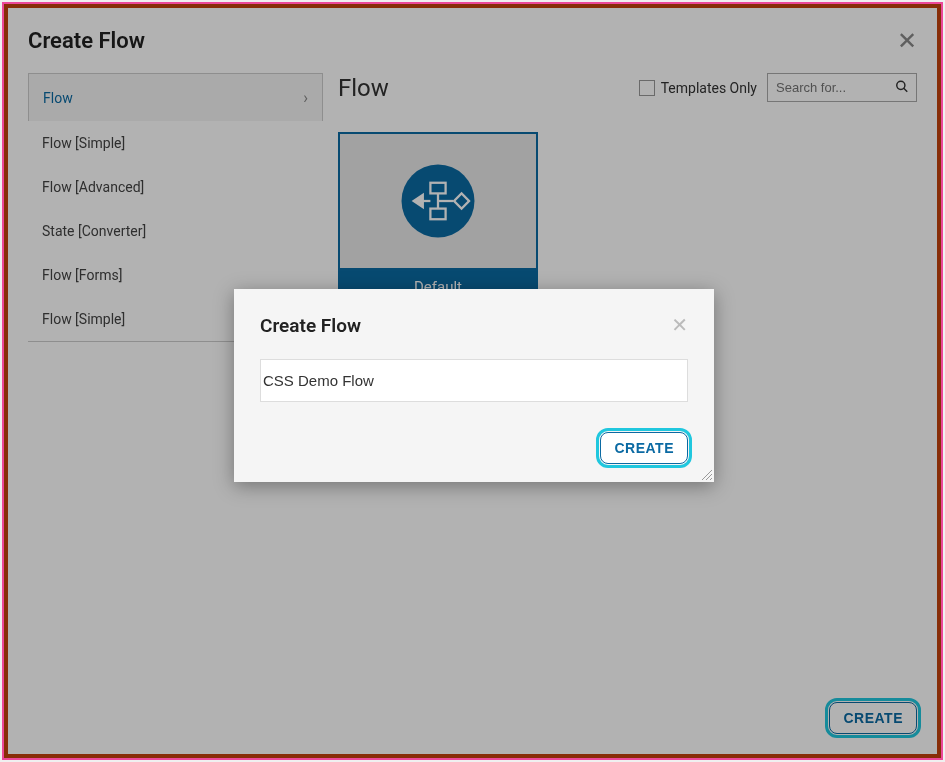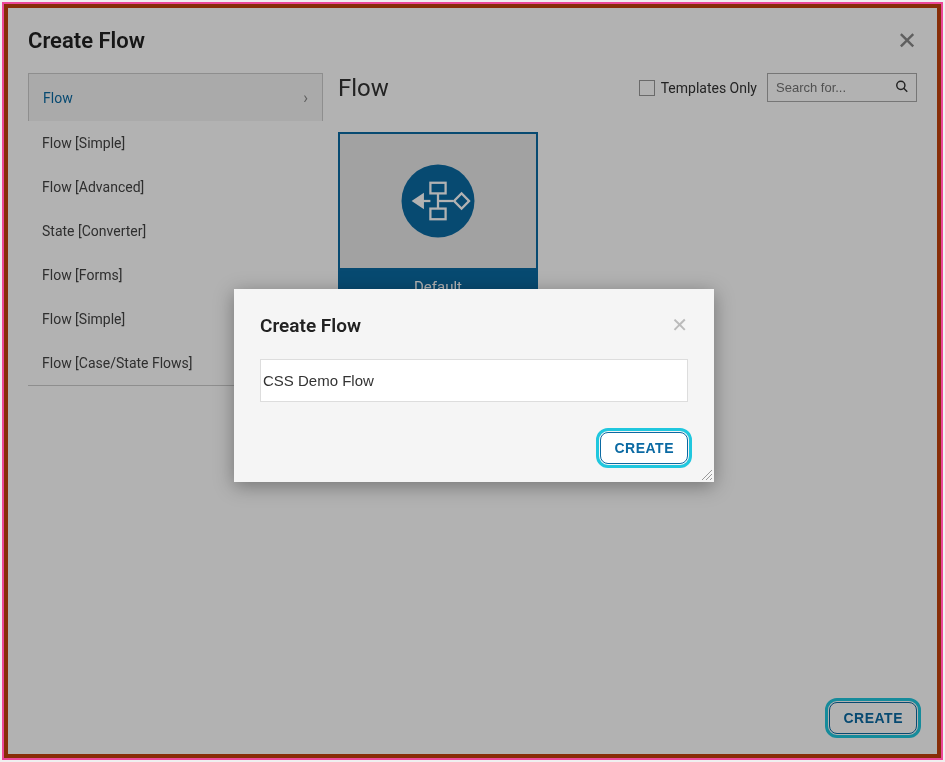--- a/index.html
+++ b/index.html
@@ -265,23 +265,20 @@
           <span>Flow [Advanced]</span>
         </div>
         <div class="sidebar-item borderless">
           <span>State [Converter]</span>
         </div>
         <div class="sidebar-item borderless">
           <span>Flow [Forms]</span>
         </div>
         <div class="sidebar-item borderless">
           <span>Flow [Simple]</span>
-        </div>
-        <div class="sidebar-item borderless">
-          <span>Flow [Case/State Flows]</span>
         </div>
       </div>
       <div class="content-area">
         <div class="content-header">
           <div class="content-title">Flow</div>
           <div class="templates-only">
             <div class="checkbox"></div>
             <span>Templates Only</span>
           </div>
           <div class="search-wrap">

